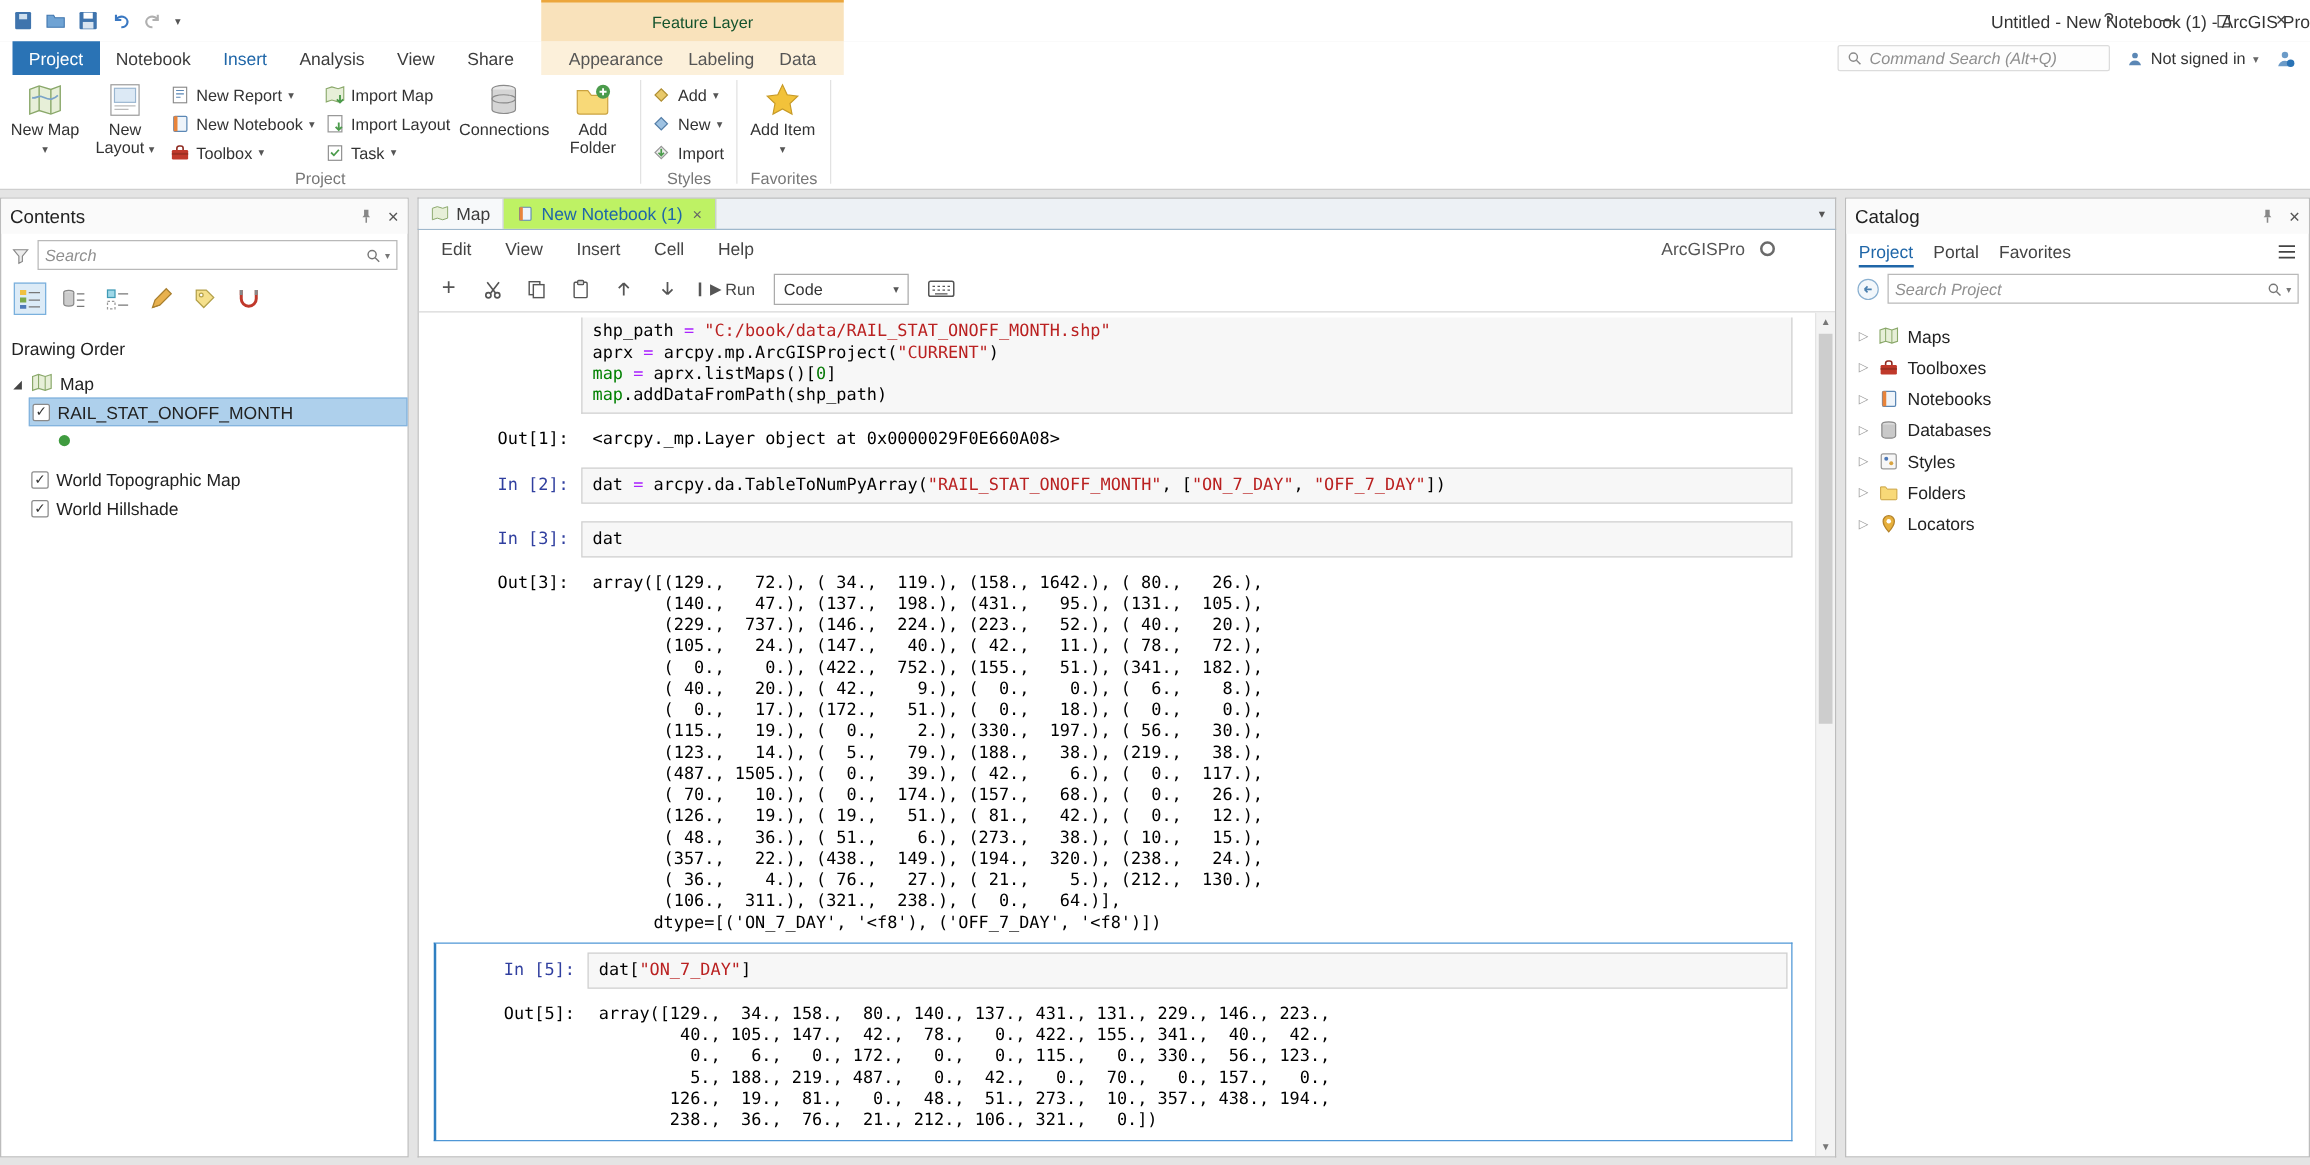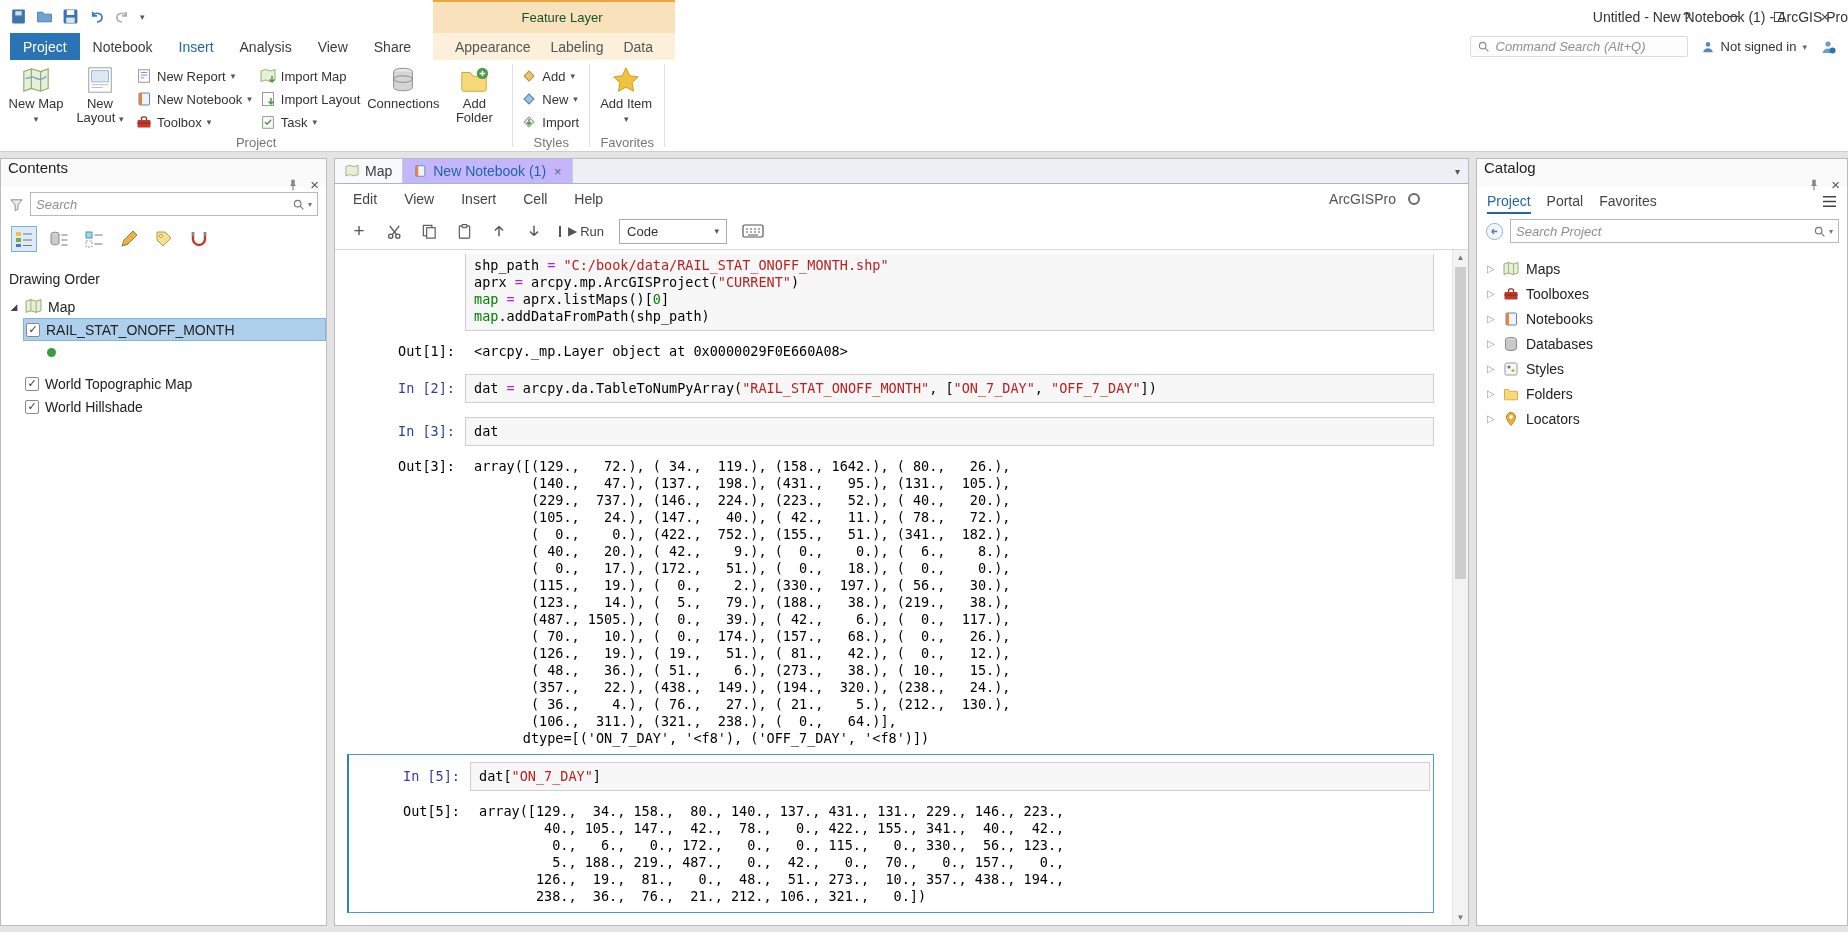--- a/index.html
+++ b/index.html
@@ -49,21 +49,21 @@
   .scol { display:flex; flex-direction:column; gap:3px; padding-top:3px; }
   .sbtn { display:flex; align-items:center; gap:5px; height:20px; font-size:13px; color:#333; white-space:nowrap; }
   .da { font-size:9px; color:#555; }
 
   
   .workspace { margin-top:6px; height:768px; display:flex; gap:7px; }
   .pane { background:#fff; border:1px solid #bcbcbc; display:flex; flex-direction:column; }
   .pane-l { width:327px; }
   .pane-c { flex:1; border:0; background:transparent; }
   .pane-r { width:372px; }
-  .pane-hd { height:28px; display:flex; padding:0 7px; background:#fafafa;flex-direction:column; }
+  .pane-hd { height:28px; display:flex; align-items:center; padding:0 7px; background:#fafafa; }
   .pane-hd .ttl { font-size:15px; color:#222; }
   .pane-hd .hic { margin-left:auto; display:flex; align-items:center; gap:10px; color:#666; }
   .pane-hd .hic .x { font-size:15px; color:#555; }
 
   
   .srch-row { display:flex; align-items:center; gap:6px; padding:5px 8px; }
   .srchbox { flex:1; display:flex; align-items:center; border:1px solid #b9b9b9; height:24px; padding:0 5px; background:#fff; }
   .srchbox input { flex:1; border:0; outline:0; font-size:13px; }
   .srchbox .chev { font-size:8px; color:#777; margin-left:3px; }
   .ctb-row { display:flex; align-items:center; gap:9px; padding:5px 10px 7px; border-bottom:0; }
@@ -84,21 +84,21 @@
   .cat-tab.active { color:#1f66a8; border-bottom-color:#1f66a8; }
   .cat-tabs .menu { margin-left:auto; }
   .cat-row { height:25px; display:flex; align-items:center; gap:7px; padding-left:10px; font-size:14px; color:#222; }
   .cat-row .exp { color:#999; font-size:10px; width:9px; }
 
   
   .doc-tabbar { height:26px; background:#edf1f5; border:1px solid #bcbcbc; border-bottom:1px solid #9fb8cc;
                 display:flex; align-items:stretch; }
   .dtab { display:flex; align-items:center; gap:6px; padding:0 10px; font-size:14px; color:#3c3c3c;
           border-right:1px solid #c9ced3; background:#f7f9fa; }
-  .dtab.active { background:#c4b5fd; color:#1f66a8;text-align:right; }
+  .dtab.active { background:#bef264; color:#1f66a8;text-align:right; }
   .dtab .x { color:#666; font-size:13px; margin-left:2px; }
   .doc-tabbar .chev-end { margin-left:auto; display:flex; align-items:center; padding:0 8px; color:#555; font-size:10px; }
   .nbwrap { flex:1; background:#fff; border:1px solid #bcbcbc; border-top:0; display:flex; flex-direction:column; position:relative; }
   .nb-menu { height:29px; display:flex; align-items:center; gap:27px; padding:0 14px 0 18px; font-size:14px; color:#444; }
   .nb-kernel { margin-left:auto; display:flex; align-items:center; gap:12px; padding-right:34px; color:#555; }
   .kcircle { width:12px; height:12px; border:2px solid #6a6a6a; border-radius:50%; }
   .nb-toolbar { height:37px; display:flex; align-items:center; gap:15px; padding:0 14px; border-bottom:1px solid #d8d8d8; }
   .ntb { display:flex; align-items:center; justify-content:center; min-width:20px; height:24px; color:#555; }
   .ntb.plus { font-size:19px; color:#555; }
   .run { display:flex; align-items:center; gap:3px; font-size:13px; color:#444; }

